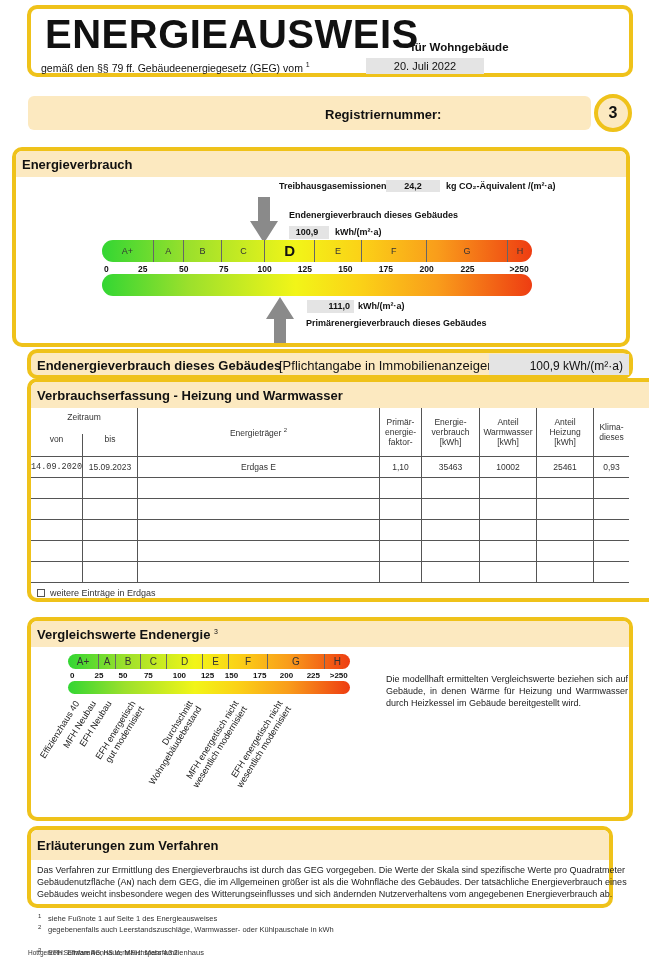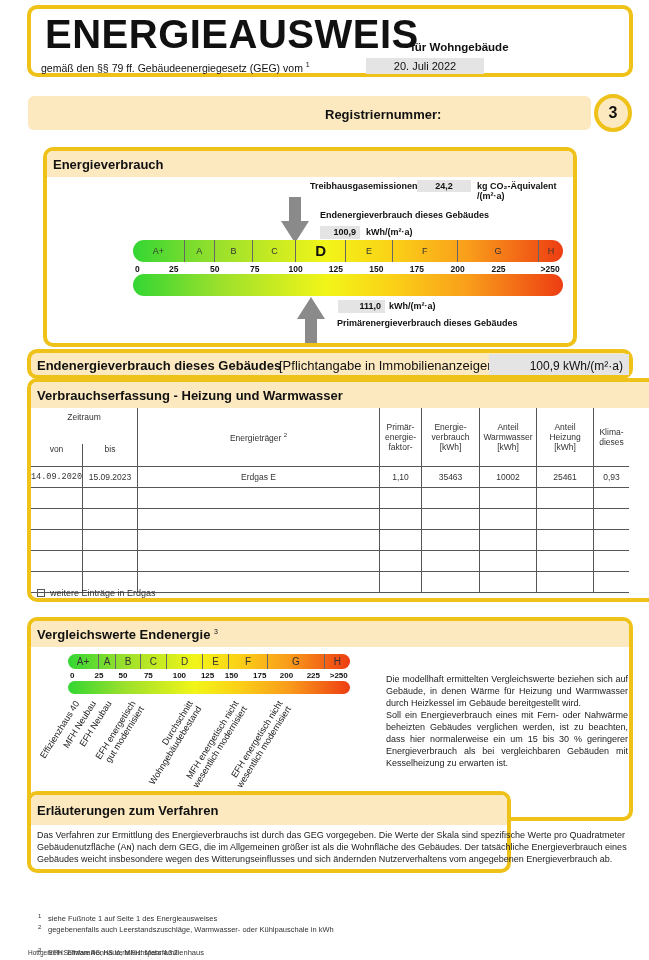--- a/index.html
+++ b/index.html
@@ -17,21 +17,21 @@
   #title-law sup { font-size: 7px; }
   #title-date { left: 335px; top: 49px; width: 118px; height: 16px; font-size: 11px; text-align: center; line-height: 16px; }
 
   #reg-bar { left: 28px; top: 96px; width: 563px; height: 34px; background: #fce9c0; border-radius: 6px; }
   #reg-left { left: 8px; top: 11px; font-size: 11px; font-weight: bold; }
   #reg-label { left: 297px; top: 11px; font-size: 13px; font-weight: bold; }
   #reg-value { left: 418px; top: 7px; width: 134px; height: 19px; font-size: 11px; text-align: center; line-height: 19px; }
   #page-circle { left: 594px; top: 94px; width: 38px; height: 38px; border: 4px solid #efc21a; border-radius: 50%; background: #fce9c0; font-weight: bold; font-size: 16px; text-align: center; line-height: 30px; }
 
   
-  #ev-box { left: 43px; top: 147px; width: 534px; height: 200px; }
+  #ev-box { left: 12px; top: 147px; width: 618px; height: 200px; }
   .sec-title { position: absolute; left: 0; top: 0; right: 0; height: 26px; padding: 6px 6px; font-size: 13px; border-radius: 6px 6px 0 0; }
   .small { font-size: 9px; font-weight: bold; }
   .scale { position: absolute; height: 22px; border-radius: 11px; overflow: hidden; display: flex; }
   .scale .seg { height: 100%; border-right: 1px solid #666; font-size: 9px; text-align: center; line-height: 22px; color: #333; }
   .scale .seg:last-child { border-right: none; }
   .grad { position: absolute; height: 22px; border-radius: 11px; background: linear-gradient(to right, #33d633 0%, #9be02c 20%, #f2f518 45%, #fbd217 60%, #f99d1b 78%, #ee3d12 100%); }
   .bands { background: linear-gradient(to right, #33d633 0%, #9be02c 20%, #f2f518 45%, #fbd217 60%, #f99d1b 78%, #ee3d12 100%); }
   .ticks { position: absolute; font-size: 8.5px; font-weight: bold; }
   .ticks span { position: absolute; transform: translateX(-50%); }
 
@@ -51,21 +51,21 @@
   table.vc th:last-child, table.vc td:last-child { border-right: none; }
   #vc-more { left: 6px; top: 206px; font-size: 9px; color: #333; }
   #vc-more .cb { display: inline-block; width: 8px; height: 8px; border: 1px solid #555; margin-right: 5px; vertical-align: -1px; }
 
   
   #vg-box { left: 27px; top: 617px; width: 606px; height: 204px; }
   .vlabel { position: absolute; font-size: 9px; color: #222; transform-origin: right top; transform: rotate(-58deg); white-space: pre; text-align: right; line-height: 10px; }
   #vg-text { left: 355px; top: 52px; width: 242px; font-size: 9px; line-height: 12px; text-align: justify; color: #222; }
 
   
-  #er-box { left: 27px; top: 791px; width: 484px; height: 82px; }
+  #er-box { left: 27px; top: 826px; width: 586px; height: 82px; }
   #er-text { left: 6px; top: 34px; width: 592px; font-size: 9px; line-height: 12px; color: #222; }
 
   .foot { position: absolute; font-size: 7.5px; color: #333; }
   .foot sup { font-size: 6px; position: absolute; left: -10px; top: -1px; }
 </style>
 </head>
 <body>
 
 <div class="box" id="title-box">
   <div class="abs" id="title-main">ENERGIEAUSWEIS</div>
@@ -85,21 +85,21 @@
   <div class="abs small" style="left:263px; top:30px;">Treibhausgasemissionen</div>
   <div class="abs small grey" style="left:370px; top:29px; width:54px; height:12px; text-align:center; line-height:12px;">24,2</div>
   <div class="abs small" style="left:430px; top:30px;">kg CO₂-Äquivalent /(m²·a)</div>
 
   <div class="abs" style="left:234px; top:46px;">
     <svg width="28" height="46" viewBox="0 0 28 46">
         <polygon points="8,0 20,0 20,24 28,24 14,46 0,24 8,24" fill="#8a8a8a"></polygon>
       </svg>
   </div>
   <div class="abs small" style="left:273px; top:59px;">Endenergieverbrauch dieses Gebäudes</div>
-  <div class="abs small grey" style="left:273px; top:75px; width:40px; height:13px; text-align:right; padding-right:4px; line-height:13px;">100,9</div>
+  <div class="abs small grey" style="left:273px; top:75px; width:40px; height:13px; text-align:center; padding-right:4px; line-height:13px;">100,9</div>
   <div class="abs small" style="left:319px; top:76px;">kWh/(m²·a)</div>
 
   <div class="scale bands" style="left:86px; top:89px; width:430px;">
     <div class="seg" style="width:12%">A+</div>
     <div class="seg" style="width:7%">A</div>
     <div class="seg" style="width:9%">B</div>
     <div class="seg" style="width:10%">C</div>
     <div class="seg" style="width:11.5%; font-size:15px; font-weight:bold; color:#111;">D</div>
     <div class="seg" style="width:11%">E</div>
     <div class="seg" style="width:15%">F</div>
@@ -137,21 +137,21 @@
   <div class="abs grey" id="pf-value">100,9 kWh/(m²·a)</div>
 </div>
 
 <div class="box" id="vc-box">
   <div class="sec-title hdr">Verbrauchserfassung - Heizung und Warmwasser</div>
   <table class="vc">
     <tbody>
         <tr>
       <th colspan="2" style="width:106px; height:48px; vertical-align:top; padding-top:4px;">
         <div>Zeitraum</div>
-        <div style="display:flex; margin-top:22px;">
+        <div style="display:flex; margin-top:12px;">
           <div style="width:51px;">von</div>
           <div style="width:55px; border-left:1px solid #555; height:22px; padding-top:0;">bis</div>
         </div>
       </th>
       <th style="width:242px;"><span>Energieträger</span> <sup style="font-size:6px;">2</sup></th>
       <th style="width:42px; white-space:pre-line;">Primär-
 energie-
 faktor-</th>
       <th style="width:58px; white-space:pre-line;">Energie-
 verbrauch
@@ -266,21 +266,20 @@
 gut modernisiert</div>
   <div class="vlabel" style="right:443px; top:78px;">Durchschnitt
 Wohngebäudebestand</div>
   <div class="vlabel" style="right:397px; top:78px;">MFH energetisch nicht
 wesentlich modernisiert</div>
   <div class="vlabel" style="right:353px; top:78px;">EFH energetisch nicht
 wesentlich modernisiert</div>
 
   <div class="abs" id="vg-text">
     <p>Die modellhaft ermittelten Vergleichswerte beziehen sich auf Gebäude, in denen Wärme für Heizung und Warmwasser durch Heizkessel im Gebäude bereitgestellt wird.</p>
-    <p>Soll ein Energieverbrauch eines mit Fern- oder Nahwärme beheizten Gebäudes verglichen werden, ist zu beachten, dass hier normalerweise ein um 15 bis 30 % geringerer Energieverbrauch als bei vergleichbaren Gebäuden mit Kesselheizung zu erwarten ist.</p>
   </div>
 </div>
 
 <div class="box" id="er-box">
   <div class="sec-title hdr" style="height:30px; padding-top:8px;">Erläuterungen zum Verfahren</div>
   <div class="abs" id="er-text">Das Verfahren zur Ermittlung des Energieverbrauchs ist durch das GEG vorgegeben. Die Werte der Skala sind spezifische Werte pro Quadratmeter Gebäudenutzfläche (Aɴ) nach dem GEG, die im Allgemeinen größer ist als die Wohnfläche des Gebäudes. Der tatsächliche Energieverbrauch eines Gebäudes weicht insbesondere wegen des Witterungseinflusses und sich ändernden Nutzerverhaltens vom angegebenen Energieverbrauch ab.</div>
 </div>
 
 <div class="foot" style="left:48px; top:914px;"><sup>1</sup><span>siehe Fußnote 1 auf Seite 1 des Energieausweises</span></div>
 <div class="foot" style="left:48px; top:925px;"><sup>2</sup><span>gegebenenfalls auch Leerstandszuschläge, Warmwasser- oder Kühlpauschale in kWh</span></div>

